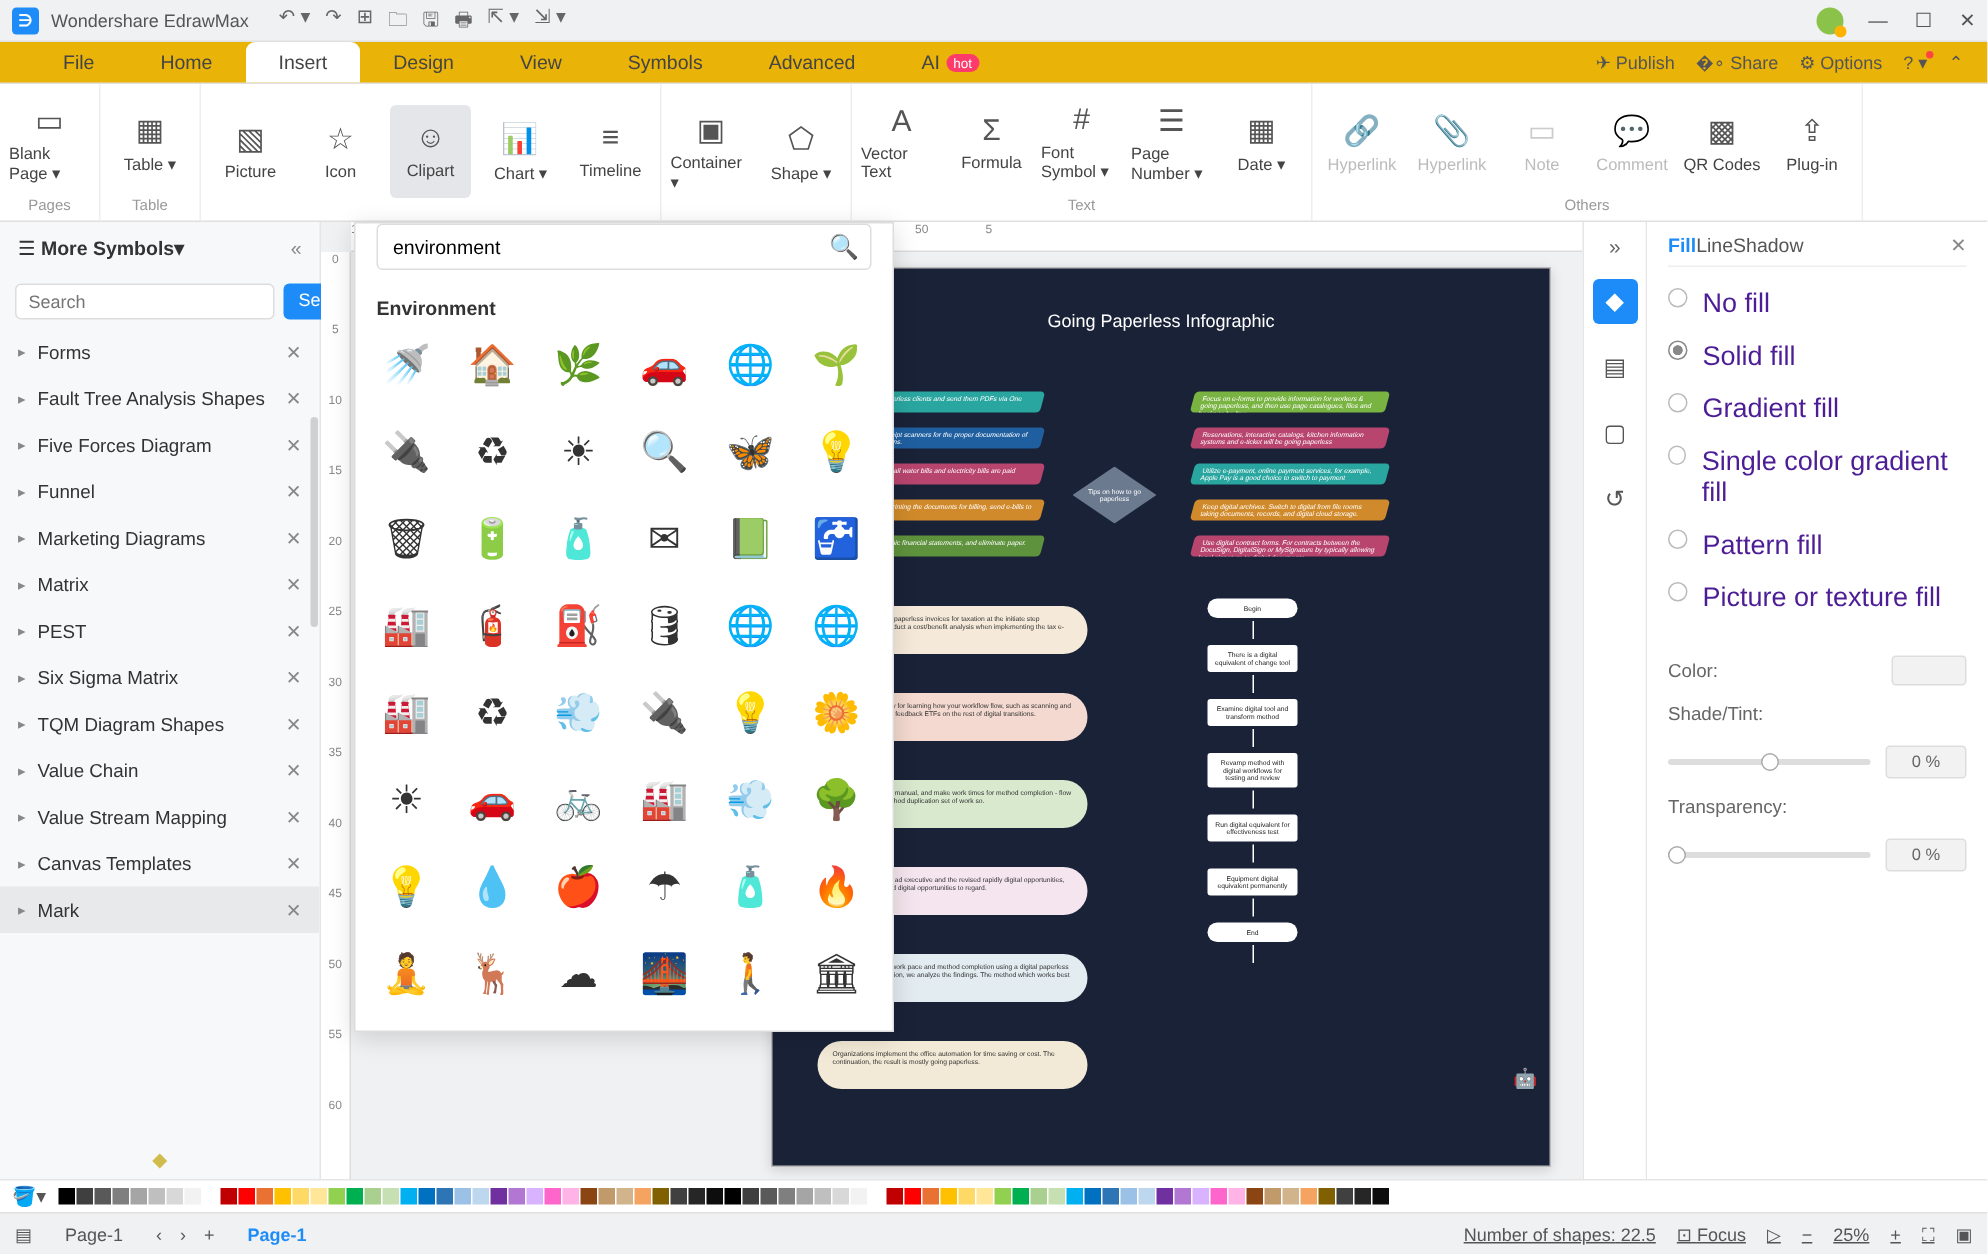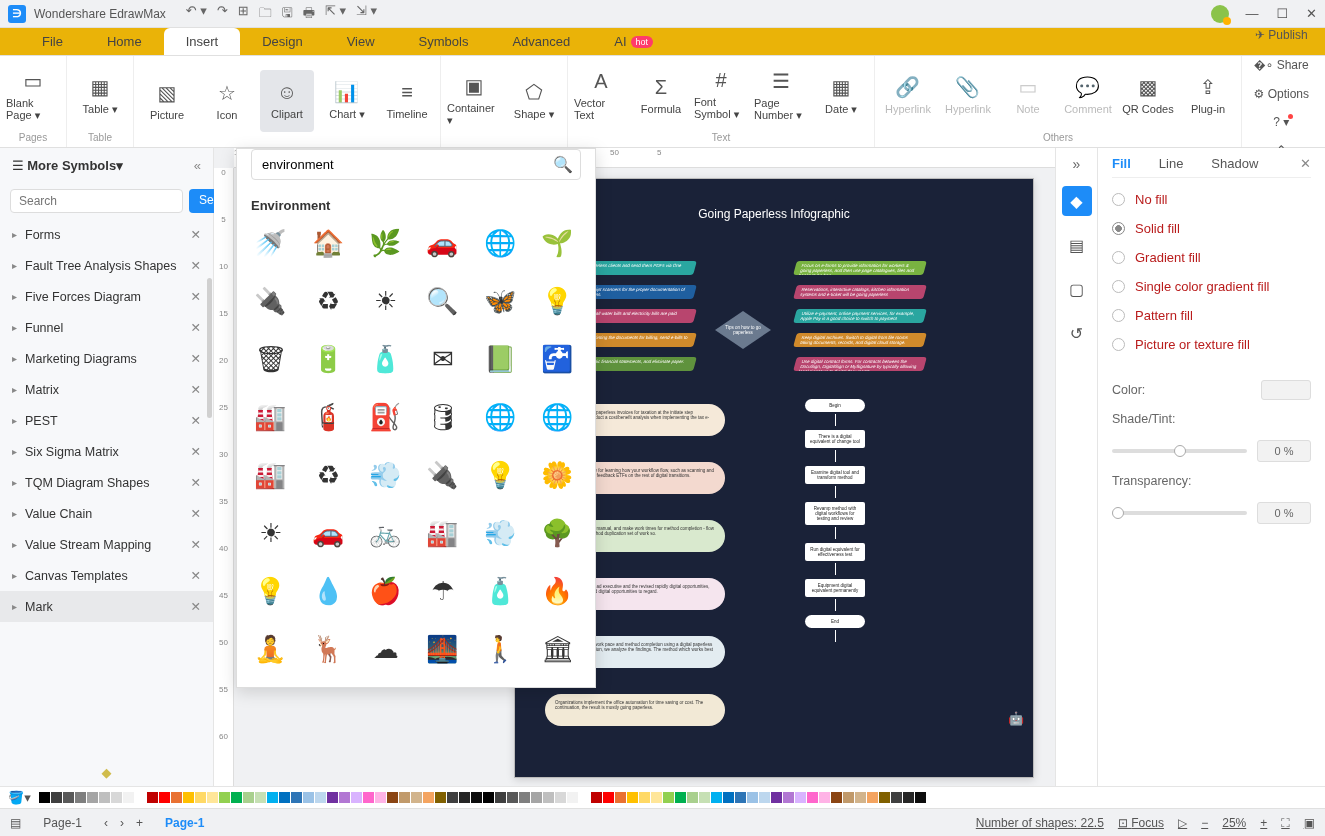--- a/index.html
+++ b/index.html
@@ -14,21 +14,21 @@
 .titlebar .spacer { flex: 1; }
 .titlebar .winbtns { display: flex; gap: 18px; color: #555; }
 .avatar { width: 18px; height: 18px; border-radius: 50%; background: #8bc34a; margin-right: 8px; position: relative; }
 .avatar::after { content: ''; position: absolute; right: -2px; bottom: -2px; width: 8px; height: 8px; background: #ffb300; border-radius: 50%; }
 
 
 .menubar { height: 28px; background: #eab308; display: flex; align-items: stretch; padding-left: 20px; border-bottom: 1px solid #e0e0e0; }
 .menubar .tab { padding: 0 22px; display: flex; align-items: center; font-size: 13px; color: #444; cursor: pointer; position: relative; }
 .menubar .tab.active { background: #fff; border-radius: 6px 6px 0 0; font-weight: 500; }
 .menubar .hot { background: #ff3b6b; color: #fff; font-size: 9px; padding: 1px 5px; border-radius: 6px; margin-left: 4px; }
-.menubar .right-actions { margin-left: auto; display: flex; gap: 14px; padding-right: 16px; align-items: center; color: #555; font-size: 12px; flex-direction: column; }
+.menubar .right-actions { margin-left: auto; display: flex; gap: 14px; padding-right: 16px; align-items: center; color: #555; font-size: 12px; }
 .menubar .right-actions .upd { position: relative; }
 .menubar .right-actions .upd::after { content: ''; position: absolute; top: -1px; right: -4px; width: 5px; height: 5px; background: #ff4444; border-radius: 50%; }
 
 
 .ribbon { height: 92px; background: #fff; display: flex; border-bottom: 1px solid #e0e0e0; }
 .rgroup { display: flex; flex-direction: column; align-items: center; justify-content: flex-end; padding: 4px 6px 2px; border-right: 1px solid #eee; }
 .rgroup .btns { display: flex; gap: 6px; flex: 1; align-items: center; }
 .rbtn { display: flex; flex-direction: column; align-items: center; justify-content: center; width: 54px; height: 62px; font-size: 11px; color: #444; cursor: pointer; border-radius: 4px; gap: 4px; }
 .rbtn.active { background: #e4e6ea; }
 .rbtn.disabled { color: #bbb; }
@@ -88,26 +88,26 @@
 .clipart-pop .clip { width: 40px; height: 40px; display: flex; align-items: center; justify-content: center; font-size: 26px; cursor: pointer; }
 
 
 .rstrip { width: 42px; background: #fff; border-left: 1px solid #e5e5e5; display: flex; flex-direction: column; align-items: center; padding-top: 8px; gap: 14px; position: relative; }
 .rstrip .double-chev { font-size: 14px; color: #666; }
 .rstrip .ritem { width: 30px; height: 30px; display: flex; align-items: center; justify-content: center; border-radius: 4px; font-size: 16px; color: #555; cursor: pointer; }
 .rstrip .ritem.active { background: #1d8cf8; color: #fff; }
 
 
 .rpanel { width: 228px; background: #fff; border-left: 1px solid #e5e5e5; padding: 8px 14px; }
-.rpanel .tabs { display: flex; gap: 28px; border-bottom: 1px solid #eee; padding-bottom: 6px; }
+.rpanel .tabs { display: flex; border-bottom: 1px solid #eee; padding-bottom: 6px; }
 .rpanel .tabs span { font-size: 13px; color: #555; cursor: pointer; }
 .rpanel .tabs span.active { color: #1d8cf8; font-weight: 600; }
 .rpanel .tabs .close { margin-left: auto; color: #888; }
 .rpanel .opts { padding: 14px 0; display: flex; flex-direction: column; gap: 14px; }
-.rpanel .opt { display: flex; align-items: center; gap: 10px; font-size: 13px; color: #b91c1c; }
+.rpanel .opt { display: flex; gap: 10px; font-size: 18px; color: #4c1d95; }
 .rpanel .opt .radio { width: 13px; height: 13px; border: 1.5px solid #bbb; border-radius: 50%; }
 .rpanel .opt.sel .radio { border-color: #888; background: radial-gradient(#888 40%, #fff 45%); }
 .rpanel .row { display: flex; align-items: center; gap: 10px; margin-top: 14px; font-size: 12.5px; color: #666; }
 .rpanel .swatch { width: 50px; height: 20px; background: #f2f2f2; border: 1px solid #ddd; border-radius: 3px; margin-left: auto; }
 .rpanel .slider { flex: 1; height: 4px; background: #ddd; border-radius: 2px; position: relative; }
 .rpanel .slider .knob { position: absolute; top: -4px; width: 12px; height: 12px; background: #fff; border: 1px solid #aaa; border-radius: 50%; }
 .rpanel .valbox { width: 54px; height: 22px; background: #f2f2f2; border: 1px solid #ddd; border-radius: 3px; font-size: 11px; display: flex; align-items: center; justify-content: center; }
 
 
 .colorbar { height: 22px; background: #fff; border-top: 1px solid #e5e5e5; display: flex; align-items: center; padding: 0 8px; gap: 2px; }

